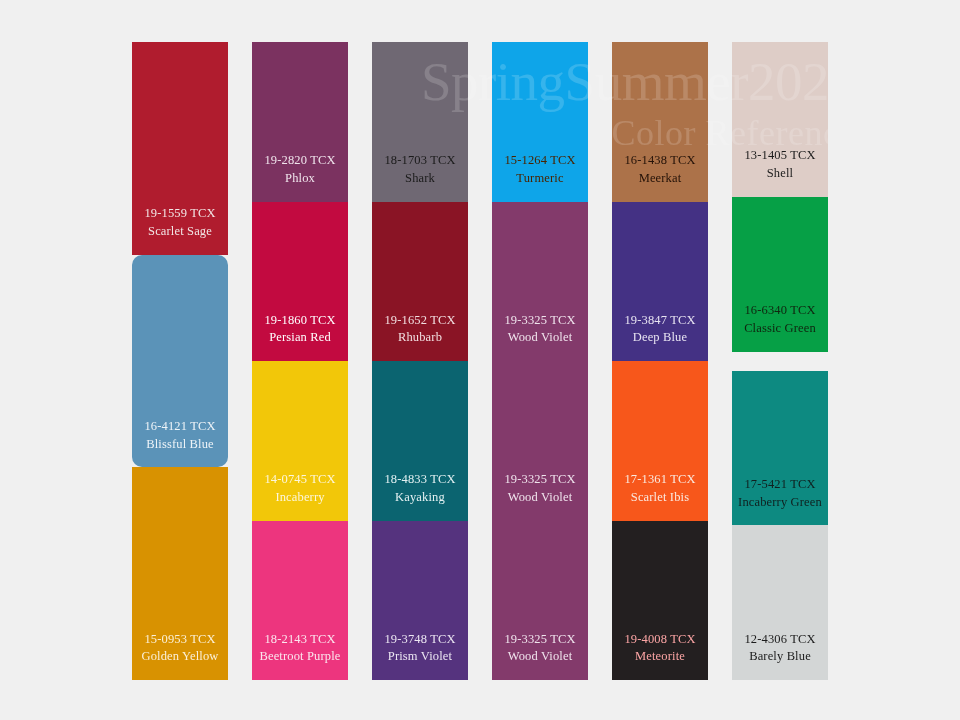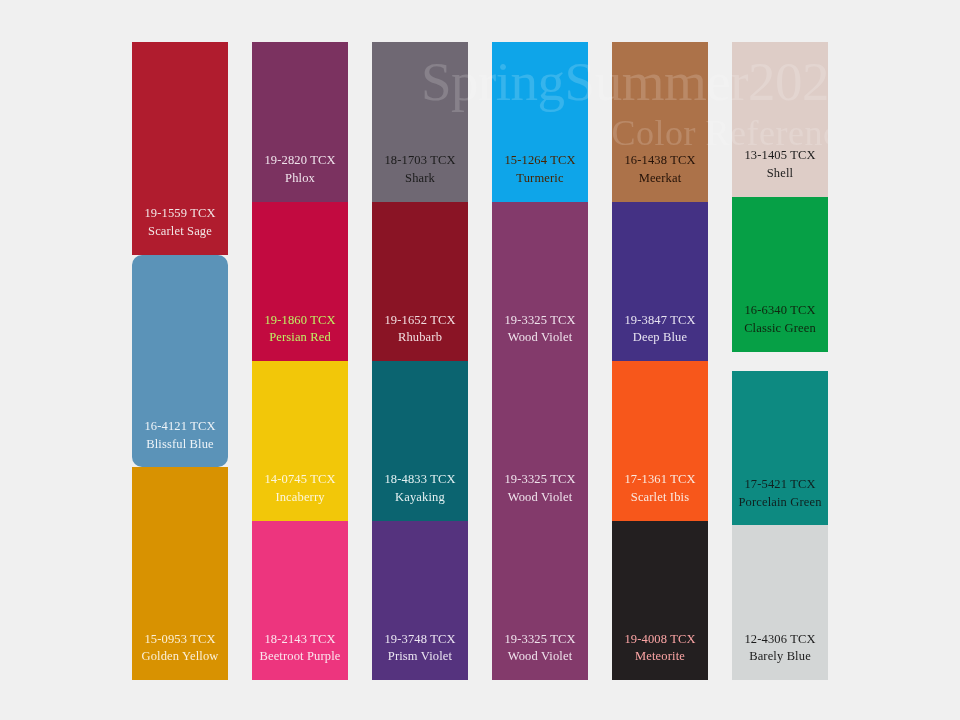--- a/index.html
+++ b/index.html
@@ -117,21 +117,21 @@
       <div class="swatch" style="background-color: rgb(216, 146, 1); color: rgb(251, 240, 216);">
         <div class="swatch-code">15-0953 TCX</div>
         <div class="swatch-name">Golden Yellow</div>
       </div>
     </div>
     <div class="palette-column">
       <div class="swatch" style="background-color: rgb(123, 50, 96); color: rgb(240, 228, 236);">
         <div class="swatch-code">19-2820 TCX</div>
         <div class="swatch-name">Phlox</div>
       </div>
-      <div class="swatch" style="background-color: rgb(194, 10, 64); color: #bef264;">
+      <div class="swatch" style="background-color: rgb(194, 10, 64); color: #ffffff;">
         <div class="swatch-code">19-1860 TCX</div>
         <div class="swatch-name">Persian Red</div>
       </div>
       <div class="swatch" style="background-color: rgb(242, 199, 9); color: rgb(253, 246, 220);">
         <div class="swatch-code">14-0745 TCX</div>
         <div class="swatch-name">Incaberry</div>
       </div>
       <div class="swatch" style="background-color: rgb(237, 53, 126); color: rgb(251, 230, 238);">
         <div class="swatch-code">18-2143 TCX</div>
         <div class="swatch-name">Beetroot Purple</div>
@@ -195,21 +195,21 @@
       <div class="swatch" style="background-color: rgb(222, 205, 199); color: rgb(27, 27, 27);">
         <div class="swatch-code">13-1405 TCX</div>
         <div class="swatch-name">Shell</div>
       </div>
       <div class="swatch" style="background-color: rgb(6, 160, 70); color: rgb(16, 37, 15);">
         <div class="swatch-code">16-6340 TCX</div>
         <div class="swatch-name">Classic Green</div>
       </div>
       <div class="swatch" style="background-color: rgb(13, 138, 129); color: rgb(16, 32, 31); margin-top: 19px;">
         <div class="swatch-code">17-5421 TCX</div>
-        <div class="swatch-name">Porcelain Green</div>
+        <div class="swatch-name">Incaberry Green</div>
       </div>
       <div class="swatch" style="background-color: rgb(211, 214, 214); color: rgb(27, 27, 27);">
         <div class="swatch-code">12-4306 TCX</div>
         <div class="swatch-name">Barely Blue</div>
       </div>
     </div>
   </div>
 
 <div id="watermark">
   <div class="watermark-line" id="watermark-title" style="color: rgba(255, 255, 255, 0.17);">SpringSummer2023</div>

